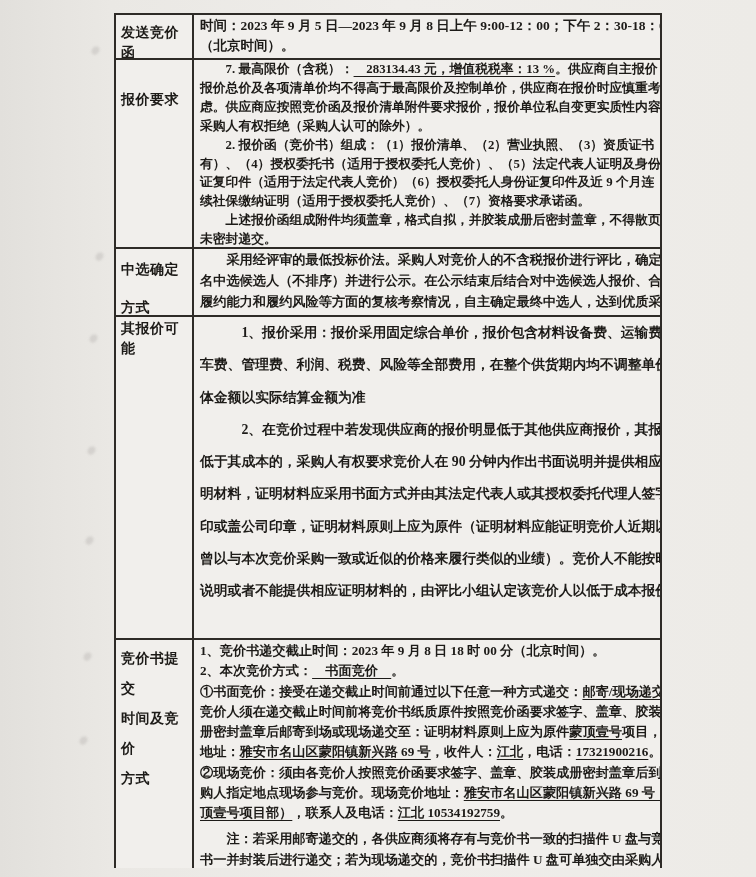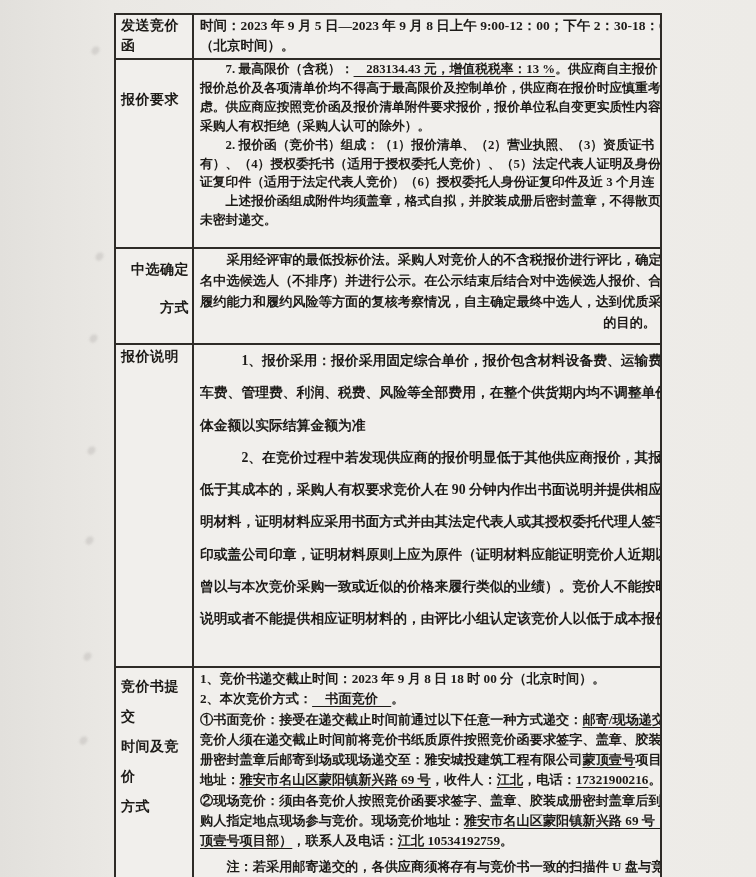--- a/index.html
+++ b/index.html
@@ -31,27 +31,27 @@
   .content-cell{
     flex:1;box-sizing:border-box;padding:0 4px 0 6px;font-weight:bold;
     overflow:hidden;
   }
   .content-line{white-space:nowrap;}
   .u{text-decoration:underline;text-underline-offset:3px;}
 
   
   .row-0{height:43px;}
   .row-0 .content-cell{font-size:13.5px;line-height:20px;padding-top:1px;}
-  .row-0 .label-cell{line-height:20px;padding-top:1px;}
+  .row-0 .label-cell{line-height:20px;padding-top:8px;}
 
   .row-1{height:189px;}
   .row-1 .content-cell{font-size:12.8px;line-height:18.9px;}
   .row-1 .label-cell{padding-top:30px;line-height:20px;}
 
-  .row-2{height:96px;text-align:right;}
+  .row-2{height:68px;}
   .row-2 .content-cell{font-size:13.2px;line-height:21px;}
   .row-2 .label-cell{padding-top:2px;line-height:38px;}
 
   .row-3{height:323px;}
   .row-3 .content-cell{font-size:13.8px;line-height:32.3px;}
   .row-3 .label-cell{padding-top:2px;line-height:20px;}
 
   .row-4{height:230px;}
   .row-4 .content-cell{font-size:13.2px;line-height:20.25px;padding-top:1px;}
   .row-4 .label-cell{padding-top:4px;line-height:30px;}
@@ -89,39 +89,40 @@
         <div class="label-cell">
           <div>报价要求</div>
         </div>
         <div class="content-cell">
           <div class="content-line"><span>　　7. 最高限价（含税）：</span><span class="u">　283134.43 元，增值税税率：13 %</span><span>。供应商自主报价，</span></div>
           <div class="content-line"><span>报价总价及各项清单价均不得高于最高限价及控制单价，供应商在报价时应慎重考</span></div>
           <div class="content-line"><span>虑。供应商应按照竞价函及报价清单附件要求报价，报价单位私自变更实质性内容，</span></div>
           <div class="content-line"><span>采购人有权拒绝（采购人认可的除外）。</span></div>
           <div class="content-line"><span>　　2. 报价函（竞价书）组成：（1）报价清单、（2）营业执照、（3）资质证书（如</span></div>
           <div class="content-line"><span>有）、（4）授权委托书（适用于授权委托人竞价）、（5）法定代表人证明及身份</span></div>
-          <div class="content-line"><span>证复印件（适用于法定代表人竞价）（6）授权委托人身份证复印件及近 3 个月连</span></div>
+          <div class="content-line"><span>证复印件（适用于法定代表人竞价）（6）授权委托人身份证复印件及近 9 个月连</span></div>
+          <div class="content-line"><span>续社保缴纳证明（适用于授权委托人竞价）、（7）资格要求承诺函。</span></div>
           <div class="content-line"><span>　　上述报价函组成附件均须盖章，格式自拟，并胶装成册后密封盖章，不得散页和</span></div>
           <div class="content-line"><span>未密封递交。</span></div>
         </div>
       </div>
       <div class="row row-2">
         <div class="label-cell">
           <div>中选确定方式</div>
         </div>
         <div class="content-cell">
           <div class="content-line"><span>　　采用经评审的最低投标价法。采购人对竞价人的不含税报价进行评比，确定前三</span></div>
           <div class="content-line"><span>名中选候选人（不排序）并进行公示。在公示结束后结合对中选候选人报价、合同</span></div>
           <div class="content-line"><span>履约能力和履约风险等方面的复核考察情况，自主确定最终中选人，达到优质采购</span></div>
           <div class="content-line"><span>的目的。</span></div>
         </div>
       </div>
       <div class="row row-3">
         <div class="label-cell">
-          <div>报价说明</div>
+          <div>其报价可能</div>
         </div>
         <div class="content-cell">
           <div class="content-line"><span>　　　1、报价采用：报价采用固定综合单价，报价包含材料设备费、运输费、上下</span></div>
           <div class="content-line"><span>车费、管理费、利润、税费、风险等全部费用，在整个供货期内均不调整单价，具</span></div>
           <div class="content-line"><span>体金额以实际结算金额为准</span></div>
           <div class="content-line"><span>　　　2、在竞价过程中若发现供应商的报价明显低于其他供应商报价，其报价可能</span></div>
           <div class="content-line"><span>低于其成本的，采购人有权要求竞价人在 90 分钟内作出书面说明并提供相应的证</span></div>
           <div class="content-line"><span>明材料，证明材料应采用书面方式并由其法定代表人或其授权委托代理人签字按手</span></div>
           <div class="content-line"><span>印或盖公司印章，证明材料原则上应为原件（证明材料应能证明竞价人近期以来，</span></div>
           <div class="content-line"><span>曾以与本次竞价采购一致或近似的价格来履行类似的业绩）。竞价人不能按时合理</span></div>
@@ -132,21 +133,21 @@
         <div class="label-cell">
           <div>竞价书提交</div>
           <div>时间及竞价</div>
           <div>方式</div>
         </div>
         <div class="content-cell">
           <div class="content-line"><span>1、竞价书递交截止时间：2023 年 9 月 8 日 18 时 00 分（北京时间）。</span></div>
           <div class="content-line"><span>2、本次竞价方式：</span><span class="u">　书面竞价　</span><span>。</span></div>
           <div class="content-line"><span>①书面竞价：接受在递交截止时间前通过以下任意一种方式递交：</span><span class="u">邮寄/现场递交</span></div>
           <div class="content-line"><span>竞价人须在递交截止时间前将竞价书纸质原件按照竞价函要求签字、盖章、胶装成</span></div>
-          <div class="content-line"><span>册密封盖章后邮寄到场或现场递交至：雅安城投建筑工程有限公司</span><span class="u">蒙顶壹号</span><span>项目，</span></div>
+          <div class="content-line"><span>册密封盖章后邮寄到场或现场递交至：证明材料原则上应为原件</span><span class="u">蒙顶壹号</span><span>项目，</span></div>
           <div class="content-line"><span>地址：</span><span class="u">雅安市名山区蒙阳镇新兴路 69 号</span><span>，收件人：</span><span class="u">江北</span><span>，电话：</span><span class="u">17321900216</span><span>。</span></div>
           <div class="content-line"><span>②现场竞价：须由各竞价人按照竞价函要求签字、盖章、胶装成册密封盖章后到采</span></div>
           <div class="content-line"><span>购人指定地点现场参与竞价。现场竞价地址：</span><span class="u">雅安市名山区蒙阳镇新兴路 69 号（蒙</span></div>
           <div class="content-line"><span class="u">顶壹号项目部）</span><span>，联系人及电话：</span><span class="u">江北 10534192759</span><span>。</span></div>
           <div class="content-line blank"></div>
           <div class="content-line"><span>　　注：若采用邮寄递交的，各供应商须将存有与竞价书一致的扫描件 U 盘与竞价</span></div>
           <div class="content-line"><span>书一并封装后进行递交；若为现场递交的，竞价书扫描件 U 盘可单独交由采购人现</span></div>
         </div>
       </div>
     </div>

